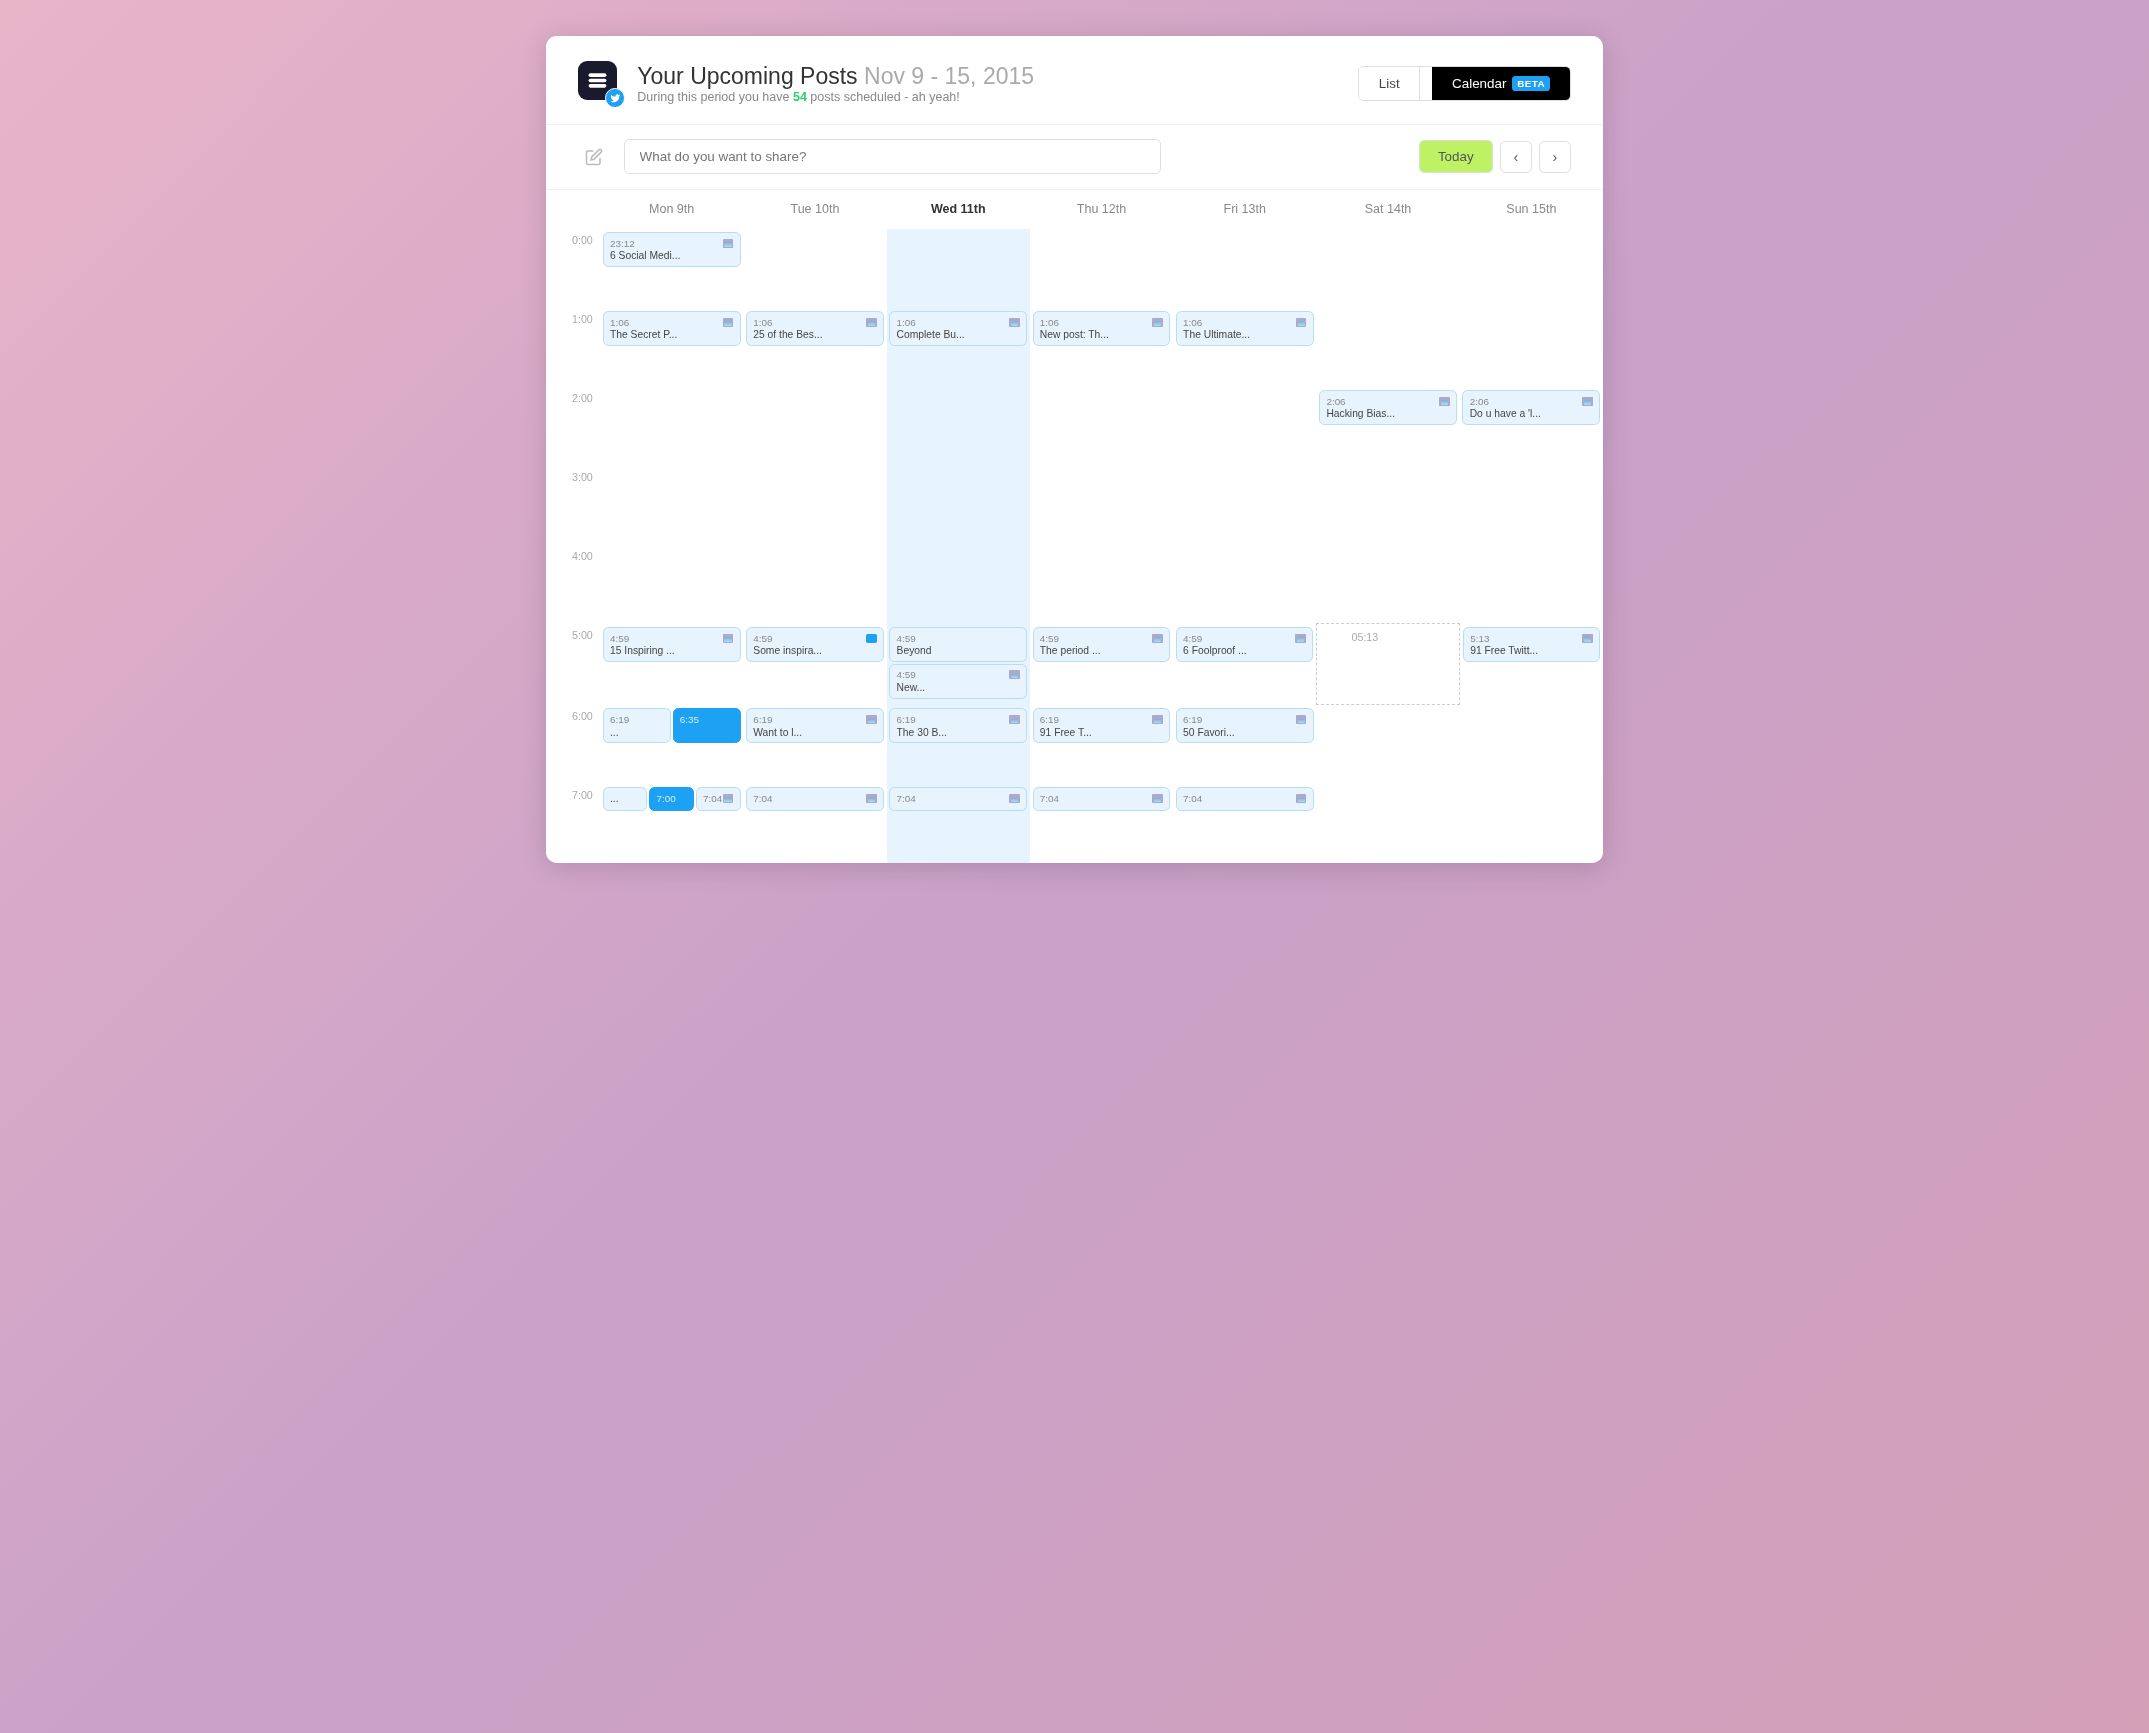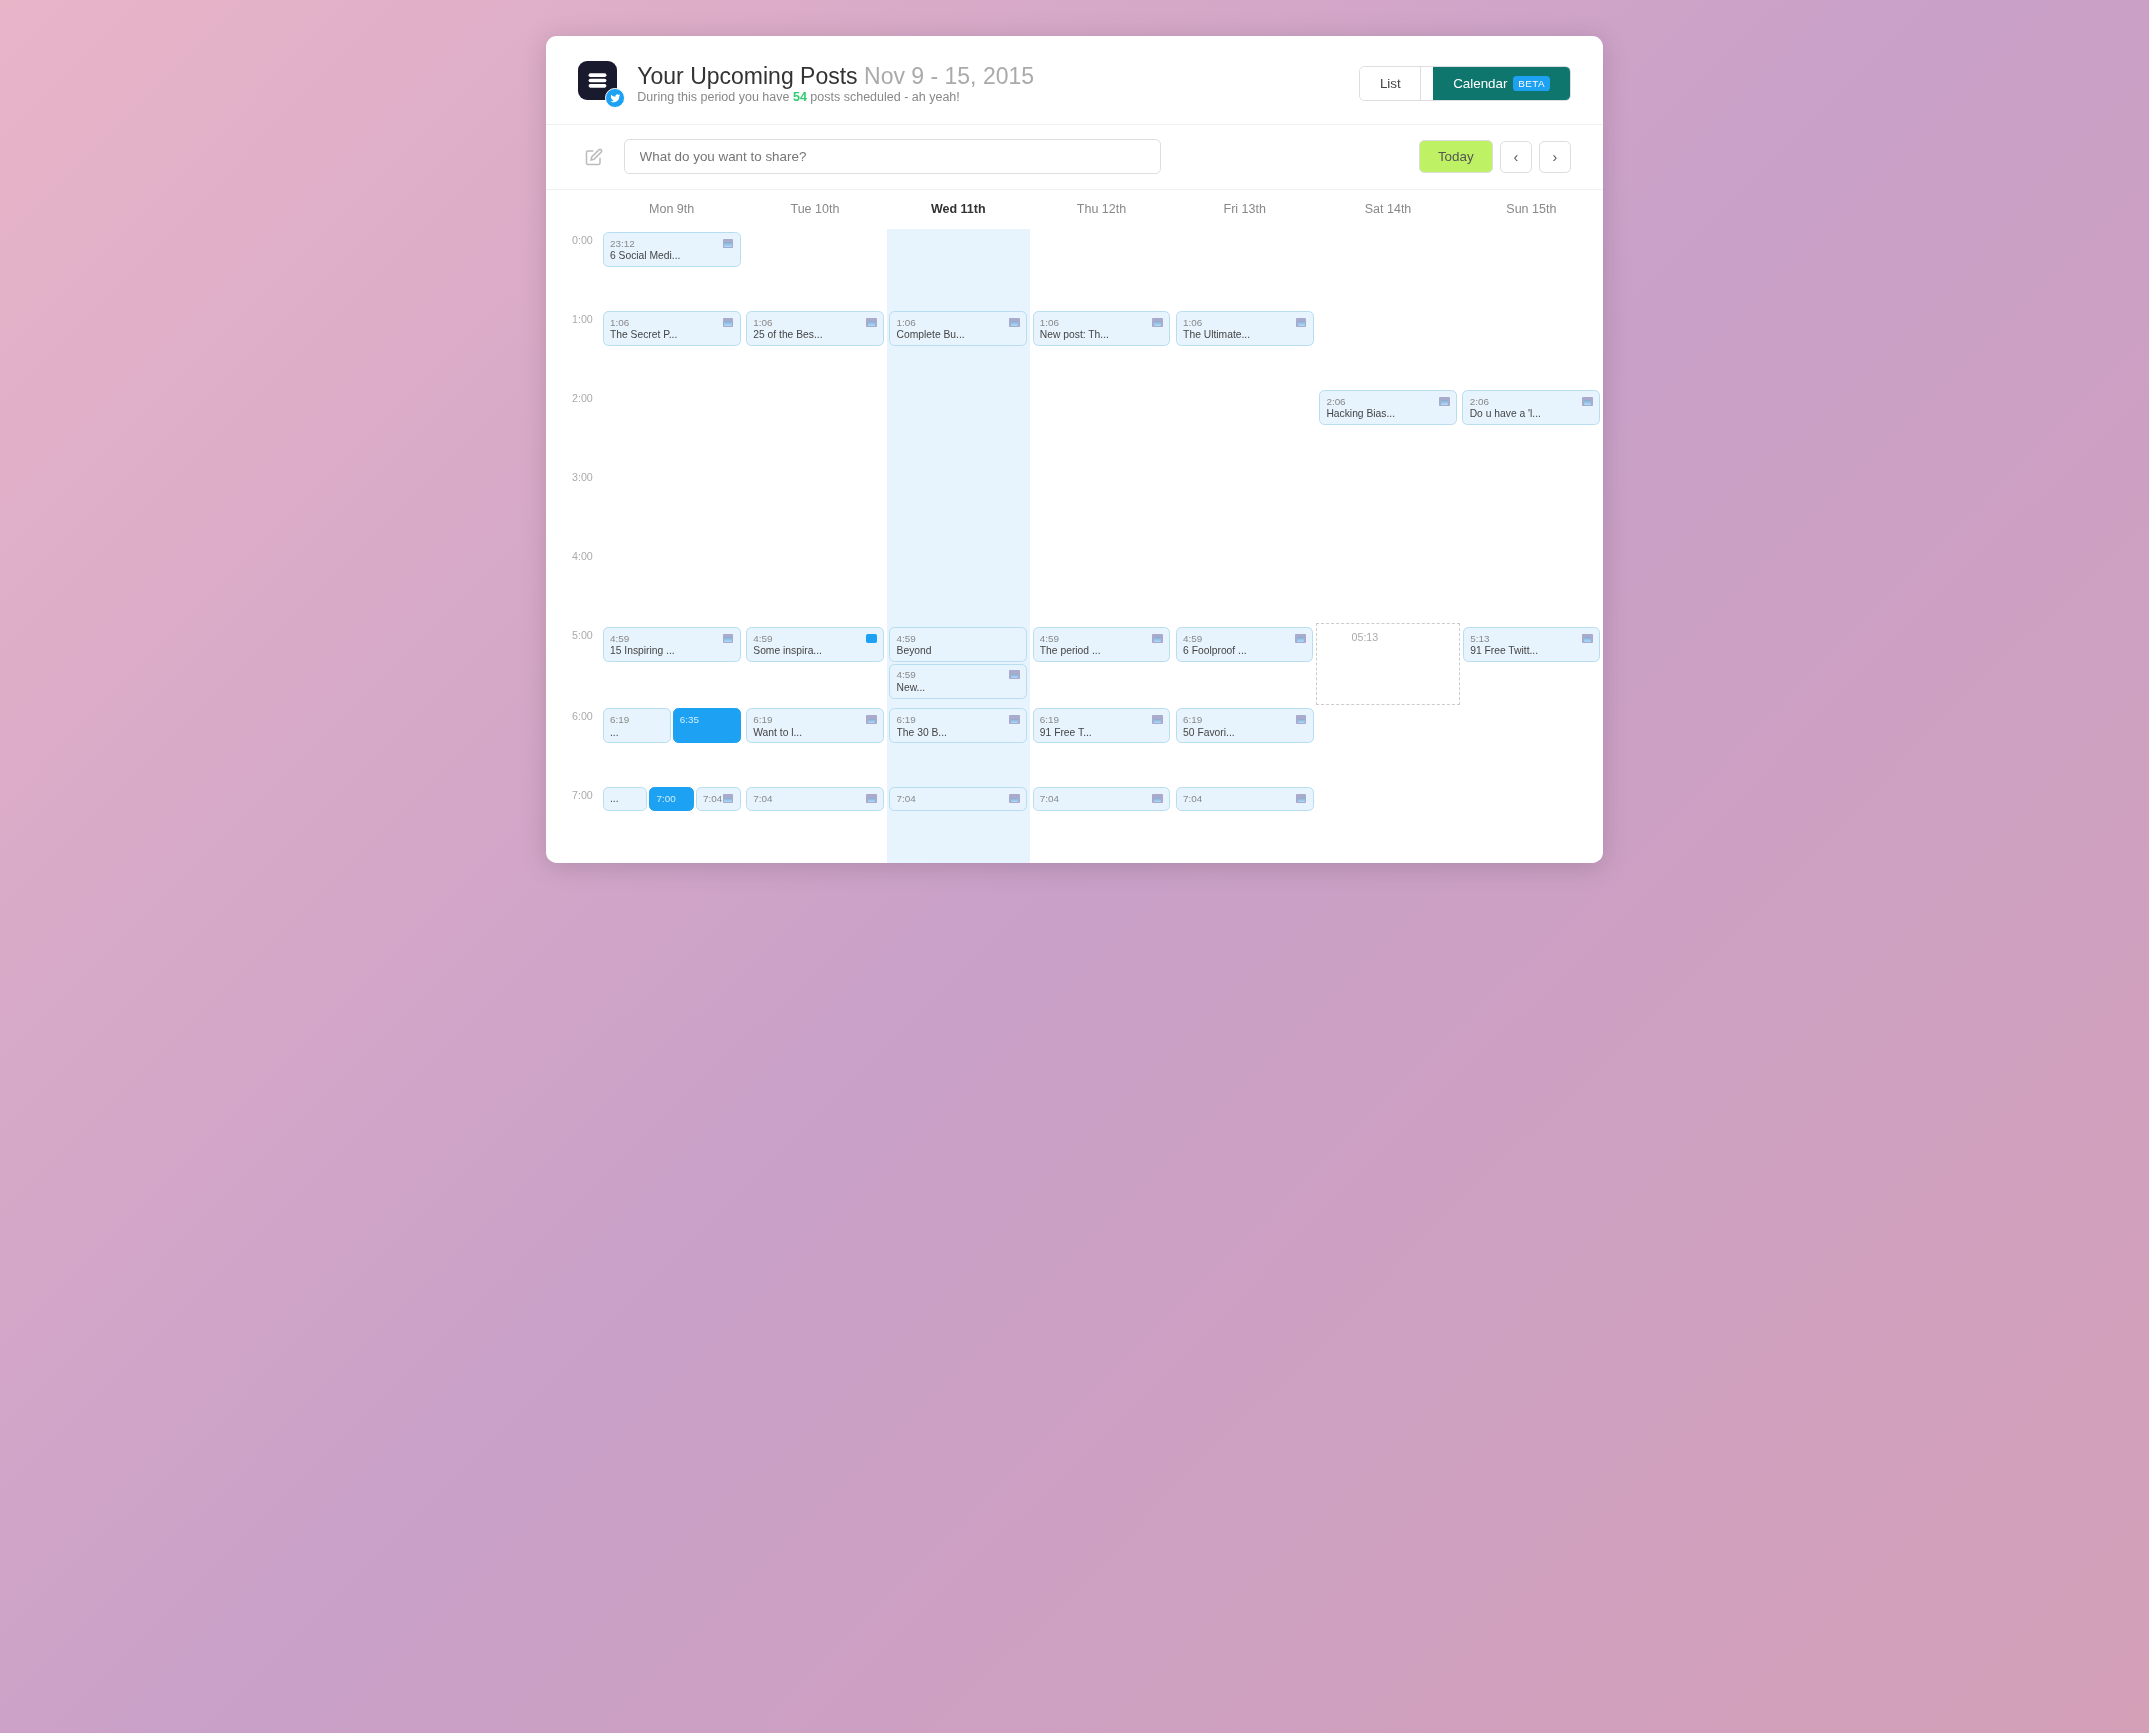--- a/index.html
+++ b/index.html
@@ -91,31 +91,31 @@
       padding: 9px 19.7px;
       background: #fff;
       border: none;
       cursor: pointer;
       font-size: 13.4px;
       color: #444;
       border-right: 0.9px solid #ddd;
     }
     .header-controls button:last-child { border-right: none; }
     .header-controls button.active-calendar {
-      background: #0f766e;
+      background: #000000;
       color: #fff;
       display: flex;
       align-items: center;
       gap: 5.4px;
     }
     .beta-badge {
       background: #1da1f2;
       color: #fff;
       font-size: 9.9px;
-      font-weight: 400;
+      font-weight: 700;
       padding: 1.8px 5.4px;
       border-radius: 3.6px;
       letter-spacing: 0.4px;
     }
     
     .toolbar {
       padding: 14.3px 32px;
       display: flex;
       align-items: center;
       gap: 14.3px;

